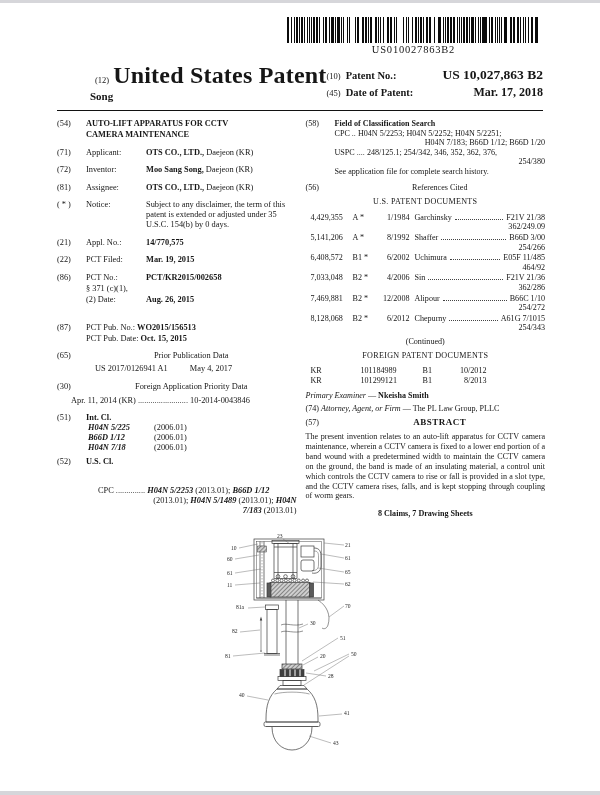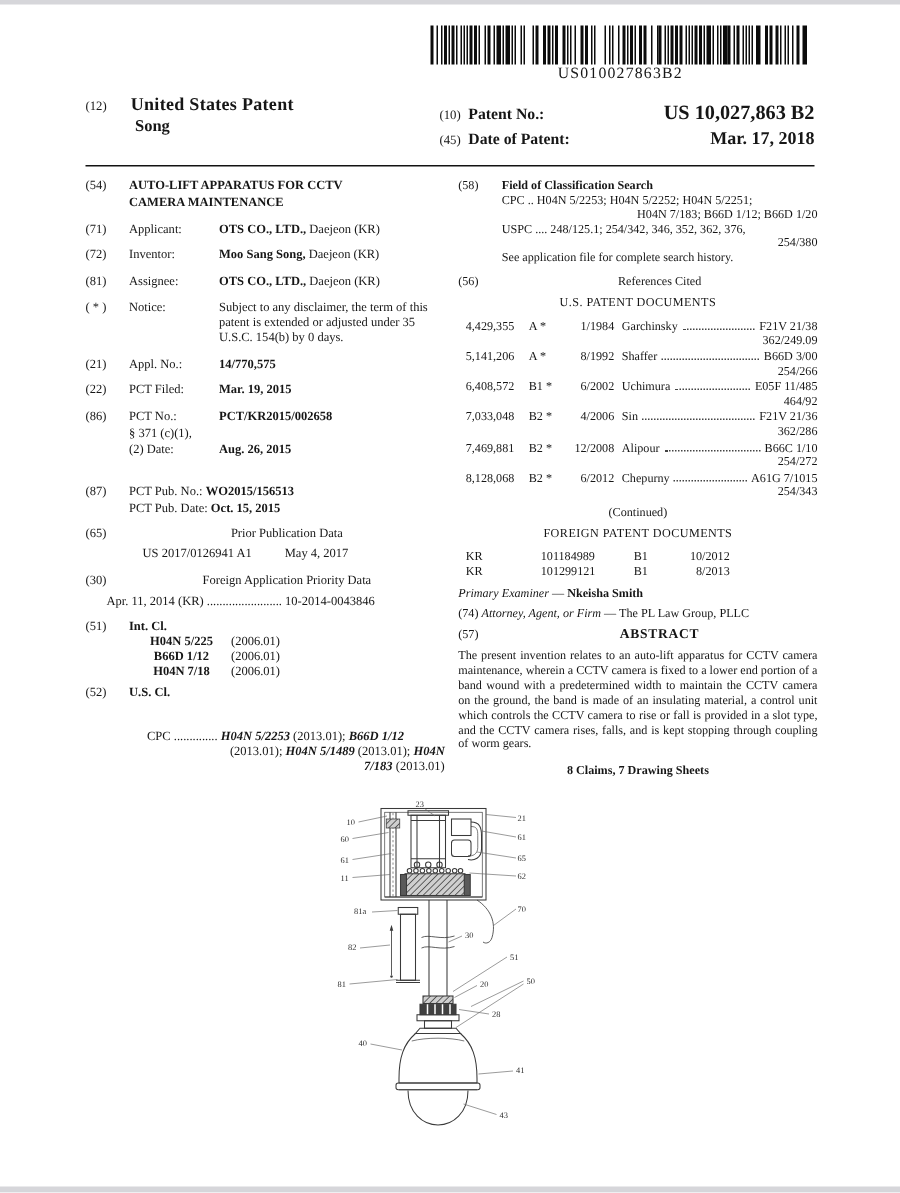--- a/index.html
+++ b/index.html
@@ -12,23 +12,23 @@
   
   .barcode{position:absolute;top:17px;left:287px;width:253px;}
   .bars{display:flex;height:26px;}
   .bars span{display:block;height:100%;}
   .bar{background:#0b0b0b;}
   .gap{background:transparent;}
   .barcode-text{text-align:center;font-size:10.5px;margin-top:1px;letter-spacing:.8px;}
 
   
   .header{position:absolute;top:62px;left:57px;right:57px;display:flex;justify-content:space-between;}
-  .h-line1{display:flex;align-items:baseline;gap:16px;}
+  .h-line1{display:flex;align-items:baseline;gap:4px;margin-left:38px;}
   .h-tag{font-size:8.5px;white-space:nowrap;}
-  .h-title{font-size:12px;font-weight:bold;letter-spacing:.2px;white-space:nowrap;}
+  .h-title{font-size:24px;font-weight:bold;letter-spacing:.2px;white-space:nowrap;}
   .h-author{font-size:11px;font-weight:bold;margin-left:33px;margin-top:1px;}
   .h-right{width:250px;padding-top:5px;}
   .h-row{display:flex;align-items:baseline;margin-bottom:2px;}
   .h-row .h-tag{margin-right:5px;}
   .h-lab{font-weight:bold;font-size:10.5px;white-space:nowrap;}
   .h-val{flex:1;text-align:right;font-weight:bold;font-size:13.5px;white-space:nowrap;}
   .h-val.date{font-size:12px;}
 
   .rule{position:absolute;top:110px;left:57px;right:57px;border-top:1.7px solid #121212;}
 
@@ -44,21 +44,21 @@
   .b{font-weight:bold;}
   .i{font-style:italic;}
   .bi{font-weight:bold;font-style:italic;}
   .title54{font-weight:bold;width:170px;line-height:10.5px;}
   .heading-c{flex:1;text-align:center;font-weight:normal;}
   .publine{padding-left:38px;}
   .publine .sp{display:inline-block;width:22px;}
   .f30line{padding-left:14px;}
   .intcl-rows{padding-left:2px;}
   .intclrow{display:flex;}
-  .ic-cls{width:66px;font-weight:bold;text-align:center;}
+  .ic-cls{width:66px;font-weight:bold;font-style:italic;}
   .f52lines{margin-top:19px;}
   .f52lines .ln0{padding-left:12px;}
   .f52lines .lnr{text-align:right;}
 
   
   .f58 .ln{padding-left:0;}
   .f58 .lnr{text-align:right;}
   .sechead{font-weight:bold;}
   .ushead{text-align:center;letter-spacing:.3px;margin:5px 0 5px 0;}
   .ustable{padding-left:5px;margin-bottom:2px;}

